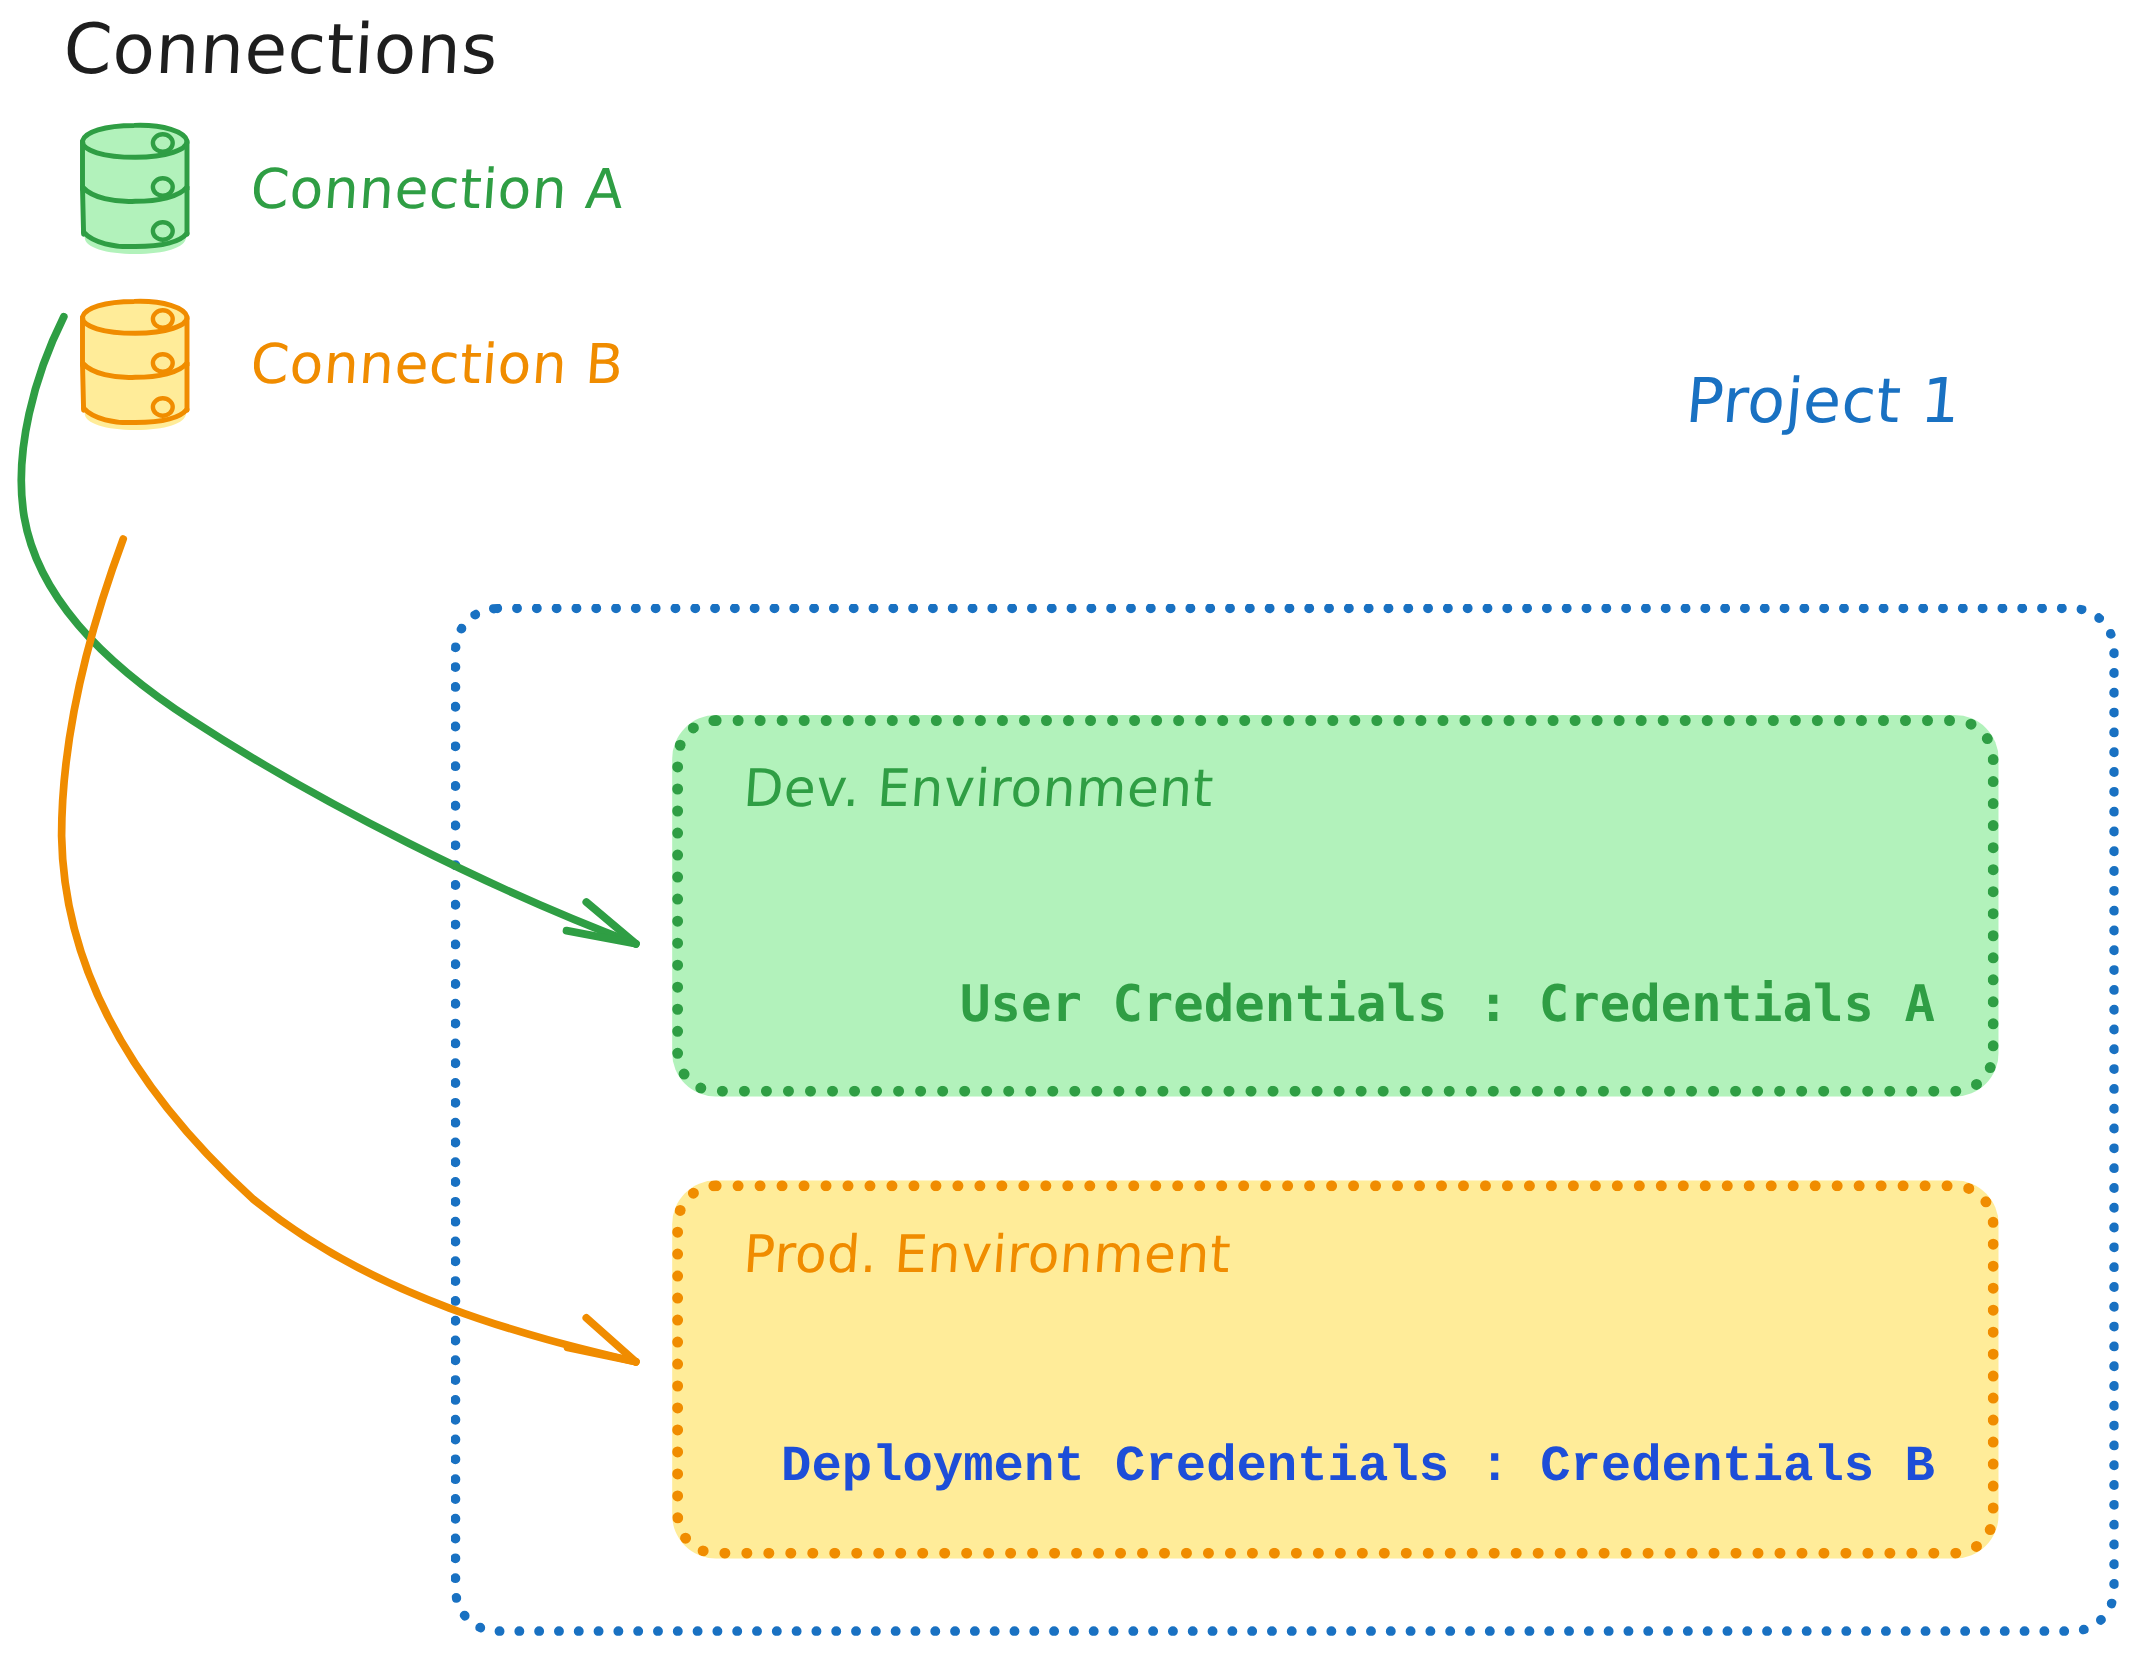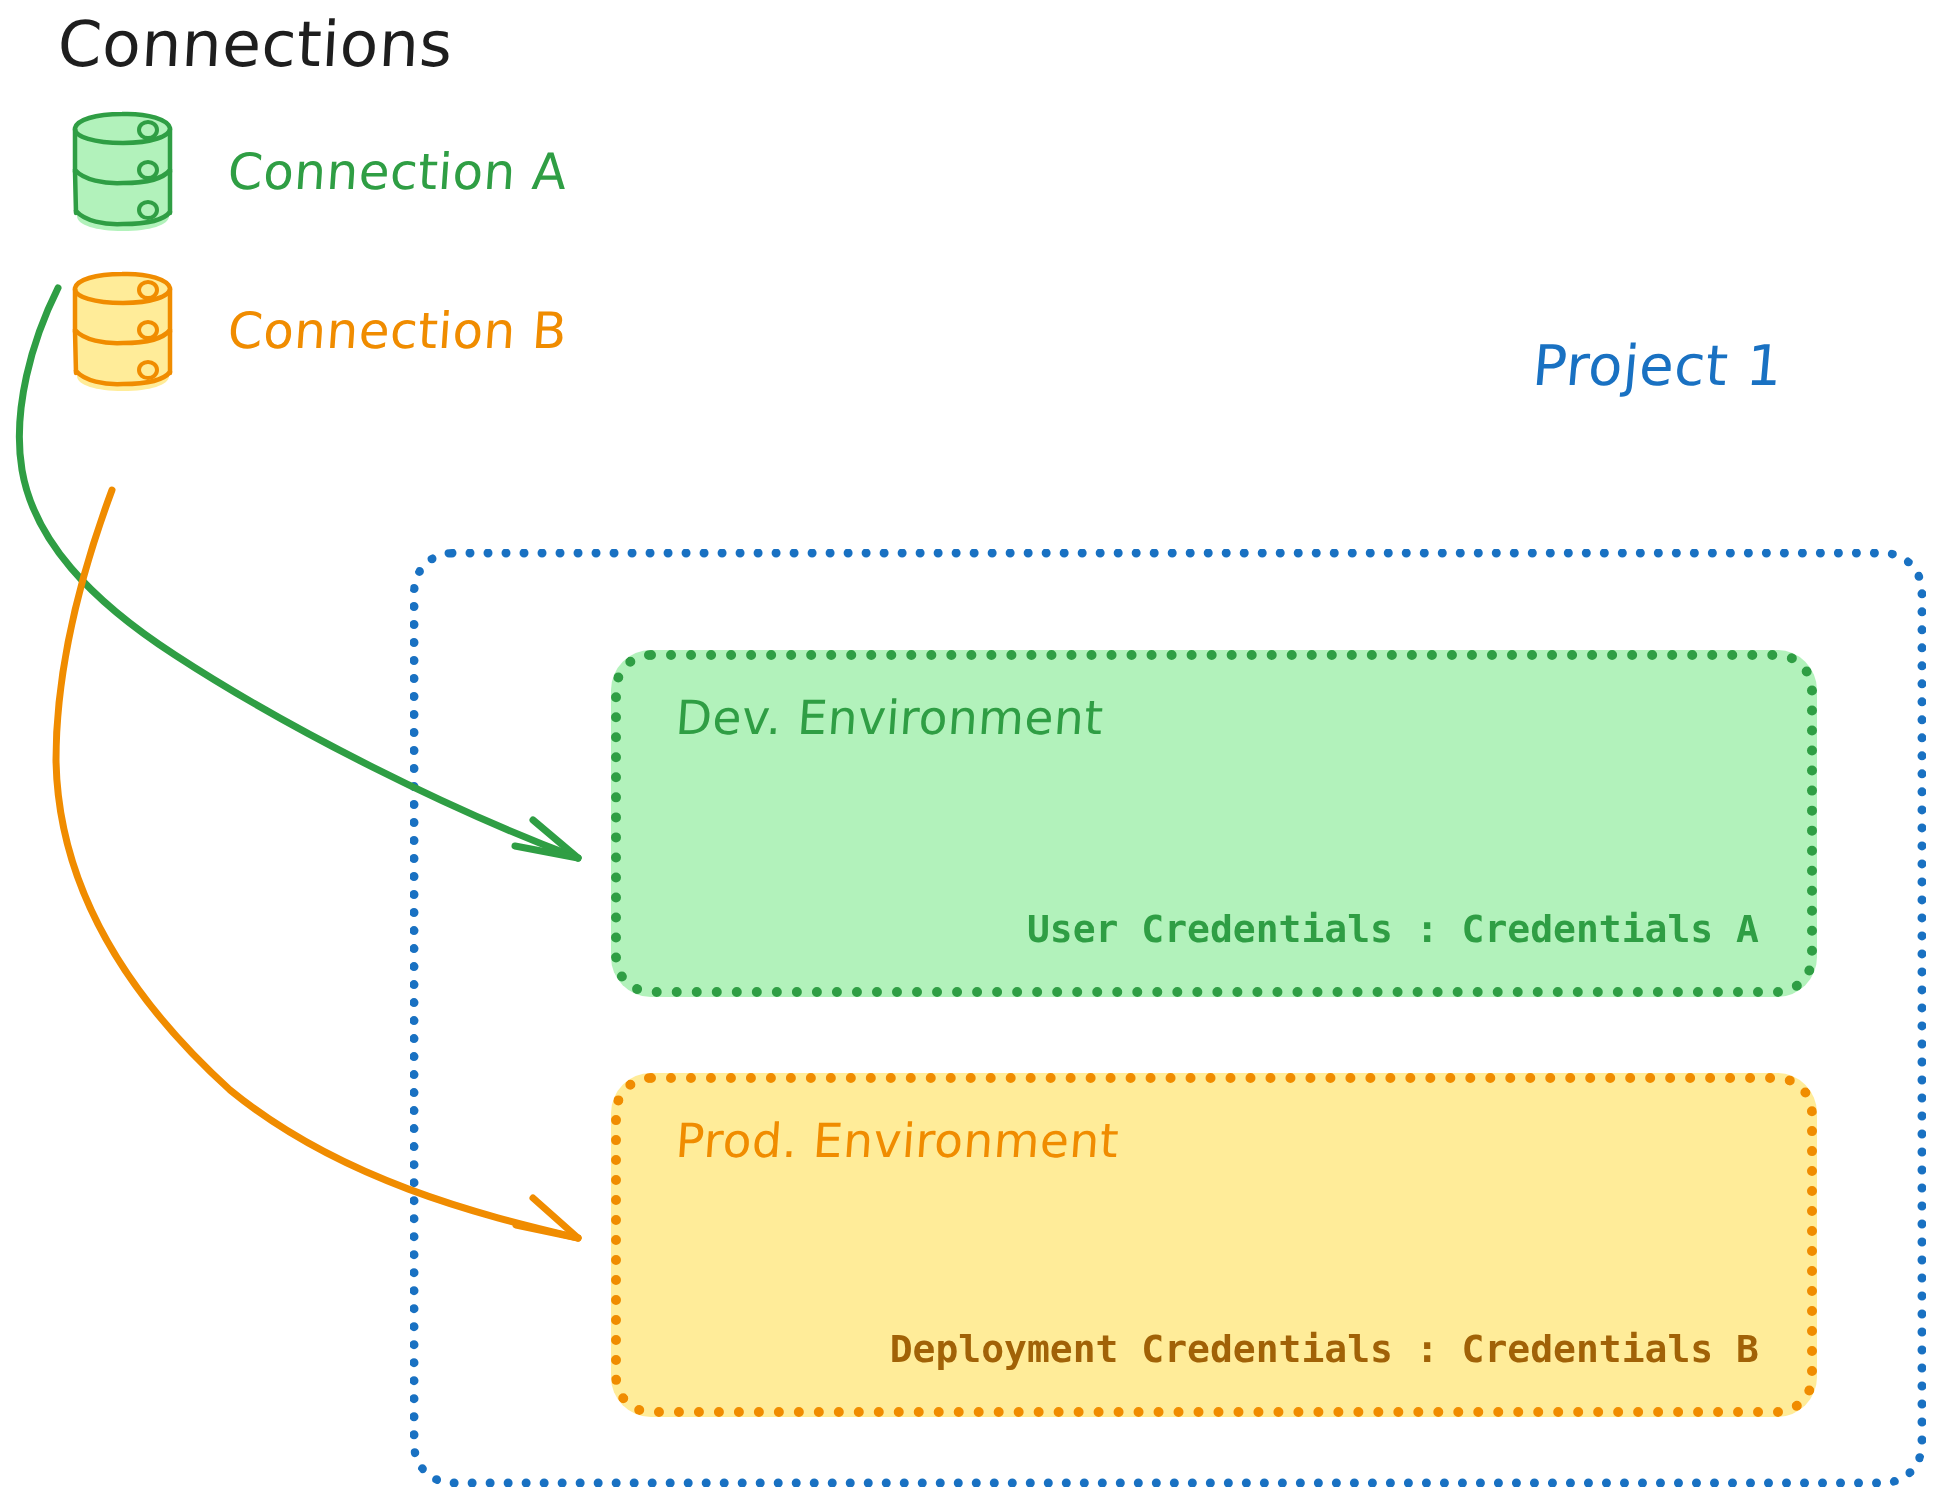--- a/index.html
+++ b/index.html
@@ -116,26 +116,26 @@
     font-size: 47px;
     white-space: nowrap;
     transform: skewX(-4deg);
   }
   #dev-title { color: #2f9e44; }
   #prod-title { color: #f08c00; }
 
   .env-cred {
     position: absolute;
     right: 48px;
-    bottom: 36px;
-    font-size: 38px;
+    bottom: 48px;
+    font-size: 46px;
     white-space: nowrap;
   }
   #dev-cred { color: #2f9e44; }
-  #prod-cred { color: #a16207; }
+  #prod-cred { color: #1d4ed8; font-family: Liberation Mono, monospace; }
 
   
   #arrows {
     position: absolute;
     left: 0;
     top: 0;
     width: 1948px;
     height: 1506px;
     pointer-events: none;
   }

